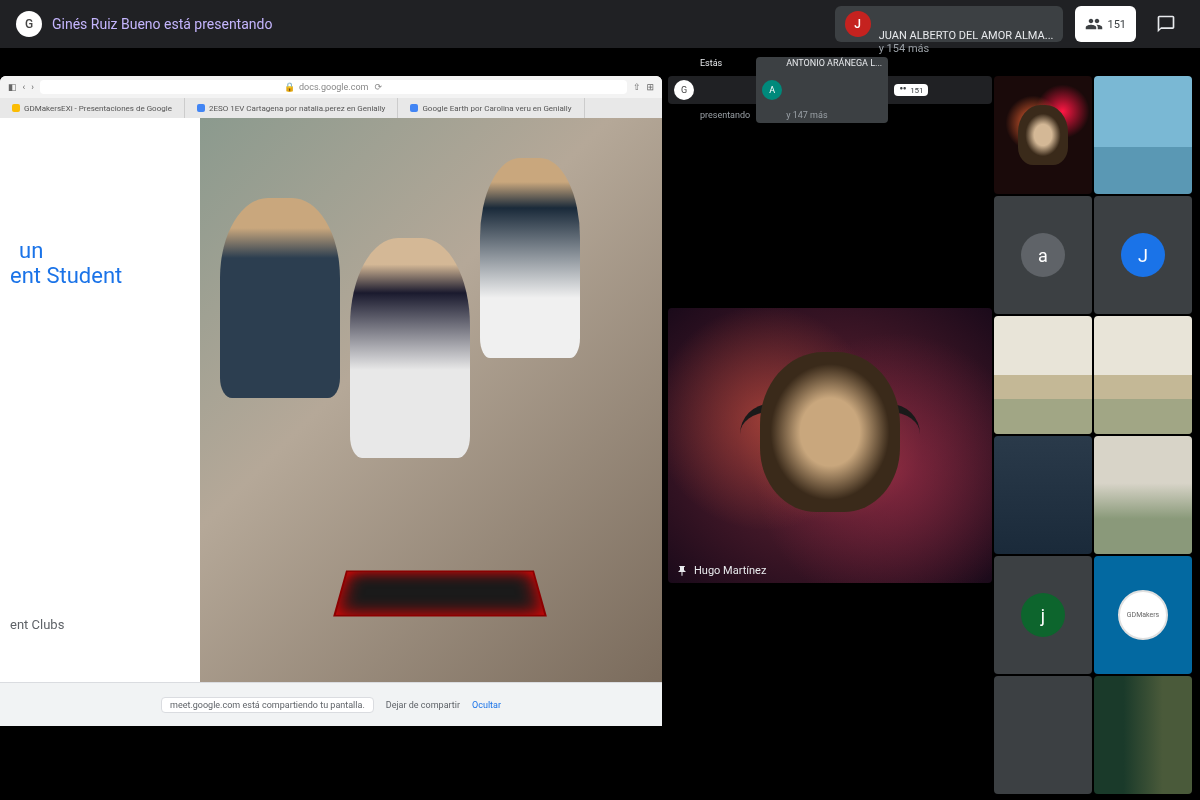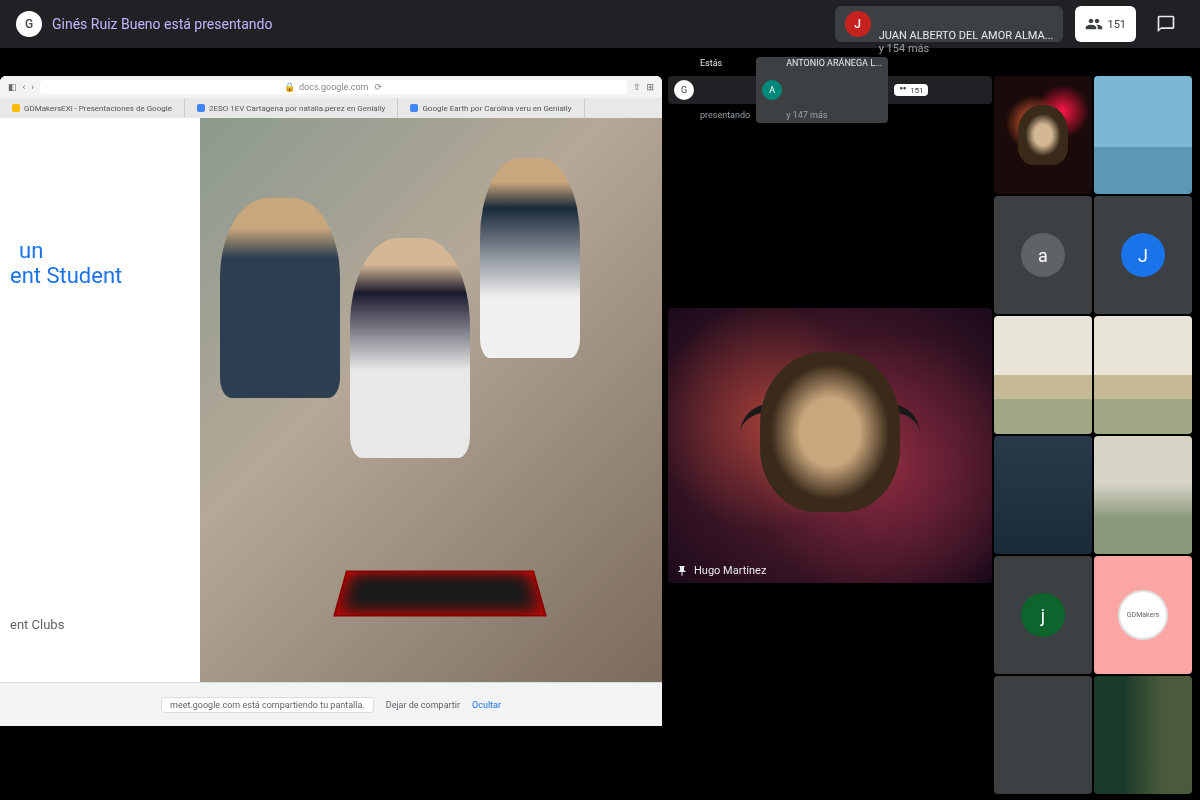--- a/index.html
+++ b/index.html
@@ -70,21 +70,21 @@
 .tile-fireworks { background:radial-gradient(circle at 40% 40%,#ff6b35,transparent 30%),radial-gradient(circle at 70% 30%,#ff1744,transparent 25%),#1a0a0a; }
 .tile-person-small { width:50px; height:60px; background:radial-gradient(#d4b896 25%,#3a2a1a 50%); border-radius:45% 45% 30% 30%; }
 .tile-wall { background:linear-gradient(#7ab8d4 60%,#5a98b4 60%); }
 .tile-avatar { width:44px; height:44px; border-radius:50%; display:flex; align-items:center; justify-content:center; font-size:18px; color:#fff; }
 .av-gray { background:#5f6368; }
 .av-blue { background:#1a73e8; }
 .av-green { background:#0d652d; }
 .tile-classroom { background:linear-gradient(#e8e4d8 50%,#c4b896 50%); }
 .tile-classroom2 { background:linear-gradient(#d8d4c8 40%,#8a9a7a 70%); }
 .tile-screen { background:linear-gradient(#2a3a4a,#1a2a3a); }
-.tile-logo { background:#fca5a5; }
+.tile-logo { background:#0369a1; }
 .logo-circle { width:50px; height:50px; border-radius:50%; background:#fff; border:2px solid #e0e0e0; display:flex; align-items:center; justify-content:center; font-size:7px; color:#666; text-align:center; }
 .tile-projection { background:linear-gradient(90deg,#1a3a2a 30%,#4a5a3a 70%); }
 .desk-hint { position:absolute; bottom:0; width:100%; height:30%; background:rgba(139,154,122,0.6); }
 </style>
 </head>
 <body>
 
 <div class="topbar">
   <div class="presenter-chip">
     <div class="avatar-circle av-white">G</div>

